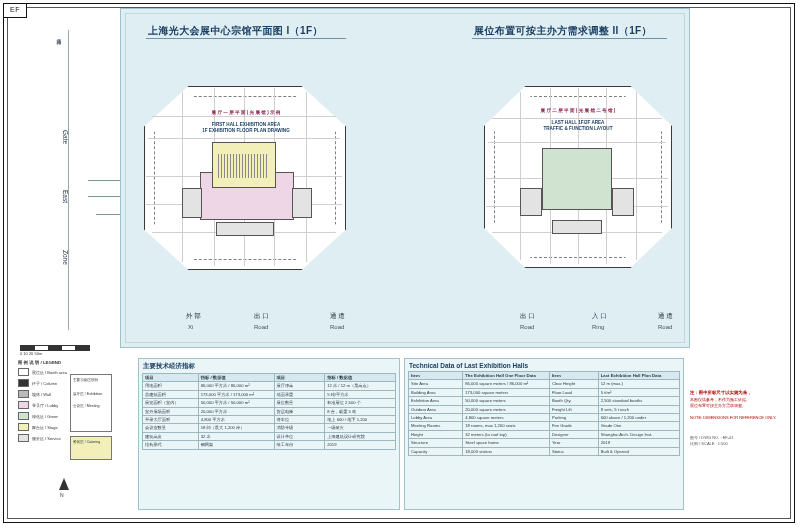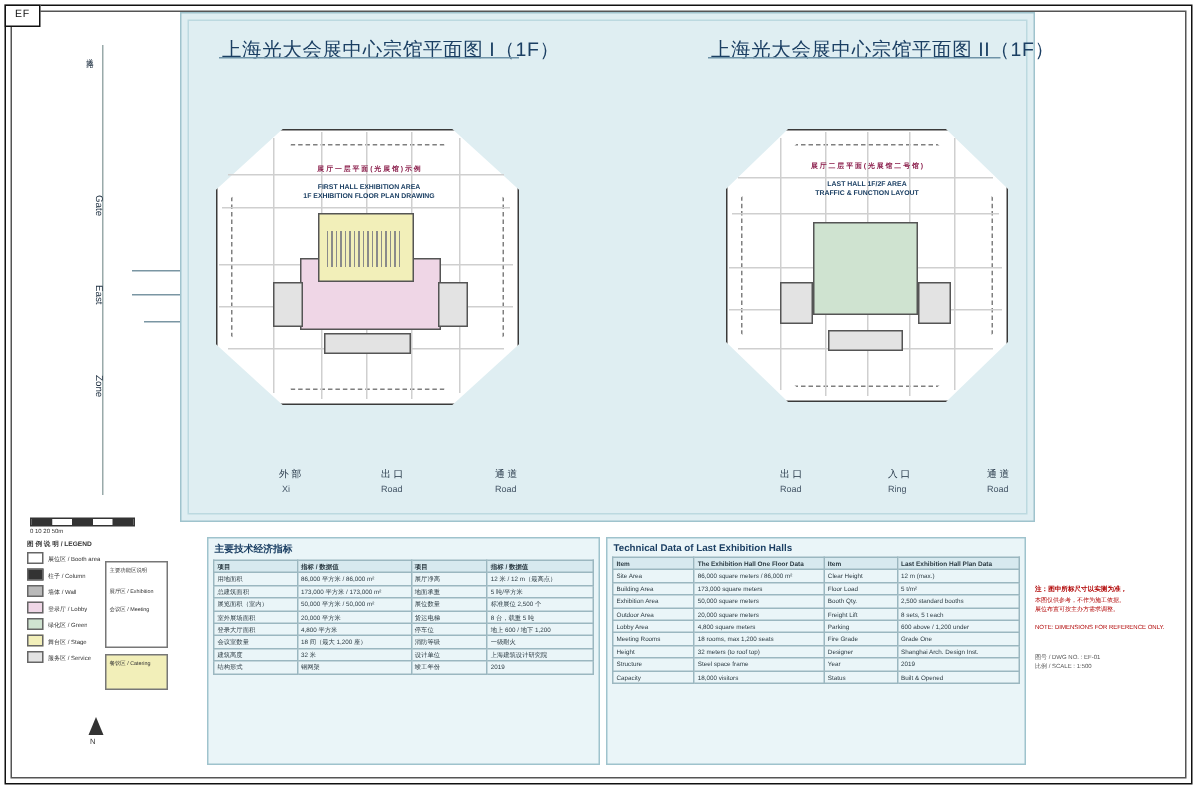--- a/index.html
+++ b/index.html
@@ -10,21 +10,21 @@
   .frame{position:absolute;left:3px;top:3px;width:792px;height:520px;border:1px solid #111;box-sizing:border-box;}
   .frame-inner{position:absolute;left:7px;top:7px;width:784px;height:512px;border:1px solid #555;box-sizing:border-box;}
 
   .corner-tag{position:absolute;left:3px;top:3px;width:22px;height:13px;border:1px solid #111;background:#fff;
     font-size:7px;line-height:12px;text-align:center;color:#111;letter-spacing:.5px;}
 
   
   .planwrap{position:absolute;left:120px;top:8px;width:570px;height:340px;background:#dfeef2;border:1px solid #9fc3cd;box-sizing:border-box;}
   .planwrap:before{content:"";position:absolute;inset:4px;border:1px solid #bcd9e0;}
 
-  .plan-title{position:absolute;font-size:13px;font-weight:normal;color:#1b3f63;letter-spacing:.4px;white-space:nowrap;}
+  .plan-title{position:absolute;font-size:10px;font-weight:bold;color:#1b3f63;letter-spacing:.4px;white-space:nowrap;}
   .plan-title.t1{left:148px;top:24px;}
   .plan-title.t2{left:474px;top:24px;}
   .title-rule{position:absolute;height:1px;background:#6f93a8;}
   .title-rule.r1{left:146px;top:38px;width:200px;}
   .title-rule.r2{left:472px;top:38px;width:195px;}
 
   
   .plan{position:absolute;}
   .oct{position:absolute;background:#ffffff;border:1px solid #3a3a3a;
        clip-path:polygon(22% 0%,78% 0%,100% 22%,100% 78%,78% 100%,22% 100%,0% 78%,0% 22%);}
@@ -100,21 +100,21 @@
   </div>
 
   <div class="gridline h" style="left:88px;top:180px;width:34px;background:#7a96a3;"></div>
   <div class="gridline h" style="left:88px;top:196px;width:34px;background:#7a96a3;"></div>
   <div class="gridline h" style="left:96px;top:214px;width:26px;background:#7a96a3;"></div>
 
   <div class="planwrap"></div>
 
   <div class="plan-title t1">上海光大会展中心宗馆平面图  I（1F）</div>
   <div class="title-rule r1"></div>
-  <div class="plan-title t2">上海光大会展中心宗馆平面图  II（1F）</div>
+  <div class="plan-title t2">展位布置可按主办方需求调整  II（1F）</div>
   <div class="title-rule r2"></div>
 
   <div class="plan" style="left:138px;top:80px;width:215px;height:195px;">
     <div class="oct" style="left:6px;top:6px;width:200px;height:182px;"></div>
     <div class="oct2" style="left:16px;top:16px;width:180px;height:162px;"></div>
 
     <div class="gridline h thin" style="left:14px;top:36px;width:184px;"></div>
     <div class="gridline h thin" style="left:10px;top:58px;width:192px;"></div>
     <div class="gridline h thin" style="left:8px;top:96px;width:196px;"></div>
     <div class="gridline h thin" style="left:8px;top:124px;width:196px;"></div>

